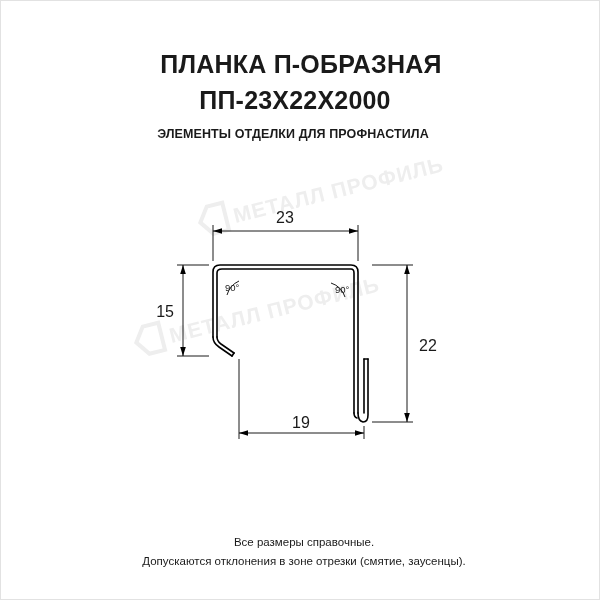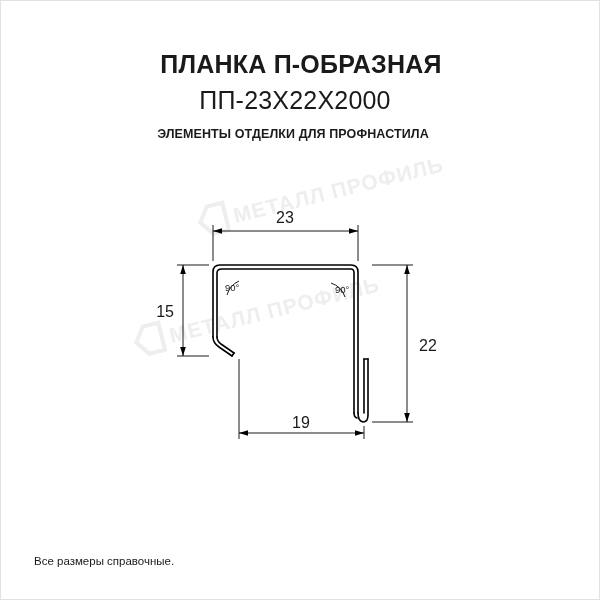--- a/index.html
+++ b/index.html
@@ -32,21 +32,21 @@
   }
   .title-1 {
     font-size: 25px;
     font-weight: bold;
     letter-spacing: 0.2px;
     line-height: 30px;
     margin: 0;
   }
   .title-2 {
     font-size: 25px;
-    font-weight: normal;
+    font-weight: bold;
     letter-spacing: 0.2px;
     line-height: 30px;
     margin: 6px 12px 0 0;
   }
   .subtitle {
     font-size: 12.5px;
     font-weight: bold;
     line-height: 16px;
     margin: 11px 16px 0 0;
     letter-spacing: 0.1px;
@@ -61,20 +61,21 @@
   .footer {
     position: absolute;
     left: 33px;
     bottom: 28px;
     width: 540px;
   }
   .footer-line {
     font-size: 11.5px;
     line-height: 19px;
     color: #1a1a1a;
+    text-align: center;
   }
 </style>
 </head>
 <body>
 
 <div class="page">
 
   <div class="header">
     <div class="title-1">ПЛАНКА П-ОБРАЗНАЯ</div>
     <div class="title-2">ПП-23Х22Х2000</div>
@@ -167,15 +168,16 @@
         <text x="300" y="277" font-size="16" text-anchor="middle">19</text>
         <text x="224" y="140" font-size="9.5" text-anchor="start">90°</text>
         <text x="334" y="142" font-size="9.5" text-anchor="start">90°</text>
       </g>
 
     </svg>
   </div>
 
   <div class="footer">
     <div class="footer-line">Все размеры справочные.</div>
+    <div class="footer-line">Допускаются отклонения в зоне отрезки (смятие, заусенцы).</div>
   </div>
 
 </div>
 
 </body></html>

